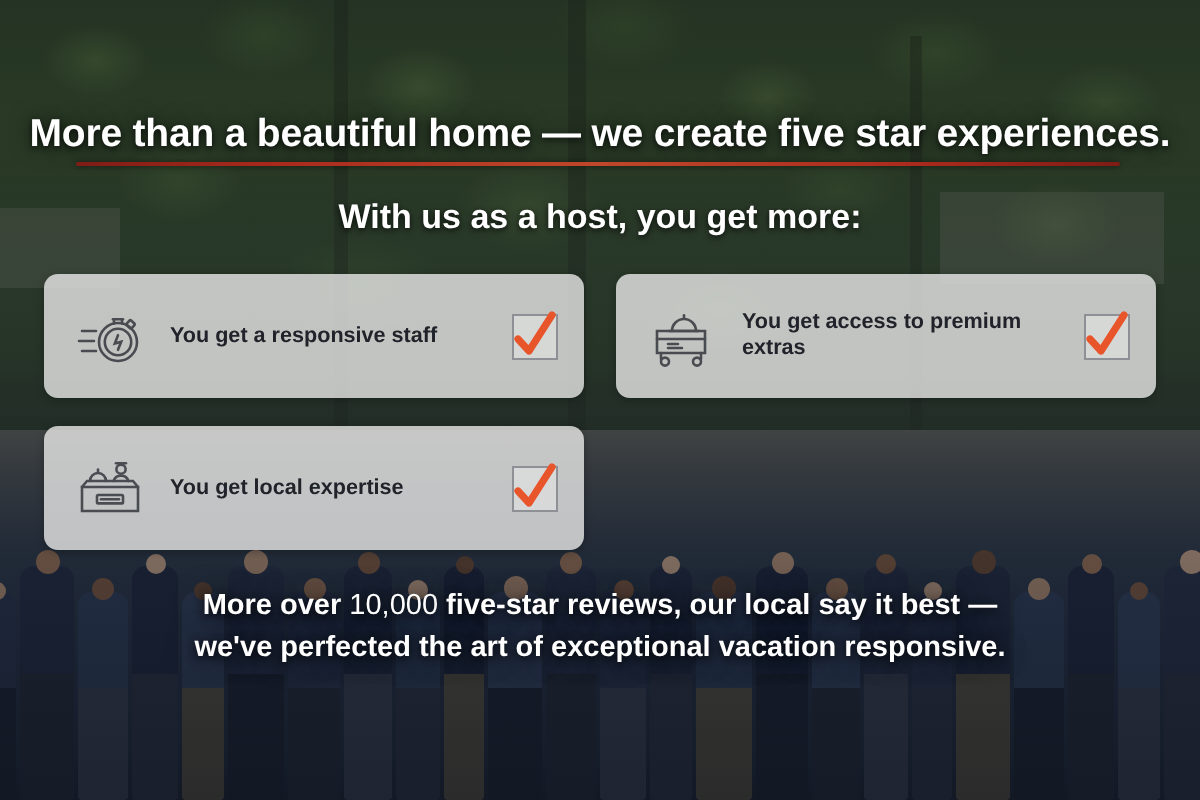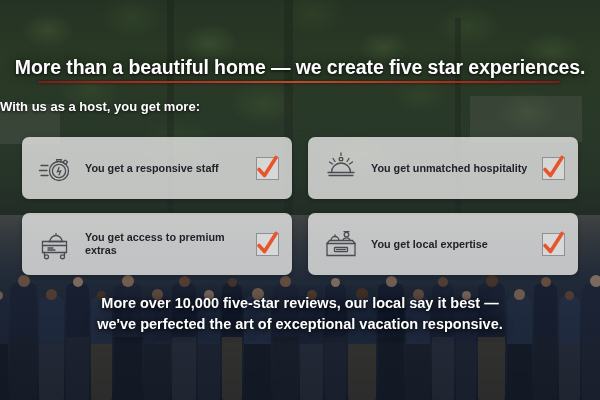--- a/index.html
+++ b/index.html
@@ -73,22 +73,22 @@
   }
   .headline-rule{
     position:absolute;left:38px;width:522px;top:81px;height:2px;
     background:linear-gradient(90deg,#7e1c16 0%,#a8291c 18%,#c0472a 50%,#a8291c 82%,#7e1c16 100%);
     box-shadow:0 0 3px rgba(0,0,0,.5);
     border-radius:1px;
   }
 
   .subhead{
     position:absolute;left:0;right:0;top:99px;
-    color:#ffffff;
-    font-size:13px;font-weight:bold;
+    text-align:center;color:#ffffff;
+    font-size:17px;font-weight:bold;
     text-shadow:0 1px 3px rgba(0,0,0,.8);
     white-space:nowrap;
   }
 
   
   .cards{
     position:absolute;left:22px;top:137px;width:556px;
     display:grid;grid-template-columns:1fr 1fr;
     column-gap:16px;row-gap:14px;
   }
@@ -125,21 +125,21 @@
   }
   .check-box svg{position:absolute;left:-2px;top:-5px;}
 
   .footer{
     position:absolute;left:0;right:0;top:293px;
     text-align:center;color:#ffffff;
     font-size:14.5px;font-weight:bold;line-height:1.45;
     text-shadow:0 1px 4px rgba(0,0,0,.85), 0 0 14px rgba(0,0,0,.5);
     white-space:nowrap;
   }
-  .footer b{font-weight:bold;}
+  .footer b{font-weight:normal;}
   .footer .ln{display:block;}
 </style>
 </head>
 <body>
 
 <div id="stage">
 
   <div class="bg-layer bg-trees">
     <div class="trunk" style="left:167px;top:0;width:7px;height:215px;"></div>
     <div class="trunk" style="left:284px;top:0;width:9px;height:215px;"></div>
@@ -224,37 +224,20 @@
           </svg>
         </span>
         <span class="card-label">You get a responsive staff</span>
         <span class="check-box">
           <svg width="25" height="28" viewBox="0 0 25 28" fill="none" stroke="#e8552a" stroke-width="3.6" stroke-linecap="round" stroke-linejoin="round">
             <path d="M4 16.5 L9.5 22.5 L21 4.5"></path>
           </svg>
         </span>
       </div>
 
-      <div class="card">
-        <span class="card-icon">
-          <svg width="34" height="34" viewBox="0 0 34 34" fill="none" stroke="#2b2f35" stroke-width="1.3" stroke-linecap="round">
-            <path d="M5 24.5h24"></path>
-            <path d="M4 21.5h26"></path>
-            <path d="M7.5 21.5a9.5 9.5 0 0 1 19 0"></path>
-            <rect x="15.3" y="6.6" width="3.4" height="3" rx=".7"></rect>
-            <path d="M9 7.5l2 3M5.5 11l3 2M25 7.5l-2 3M28.5 11l-3 2M17 4.5V2"></path>
-          </svg>
-        </span>
-        <span class="card-label">You get unmatched hospitality</span>
-        <span class="check-box">
-          <svg width="25" height="28" viewBox="0 0 25 28" fill="none" stroke="#e8552a" stroke-width="3.6" stroke-linecap="round" stroke-linejoin="round">
-            <path d="M4 16.5 L9.5 22.5 L21 4.5"></path>
-          </svg>
-        </span>
-      </div>
 
       <div class="card">
         <span class="card-icon">
           <svg width="34" height="34" viewBox="0 0 34 34" fill="none" stroke="#2b2f35" stroke-width="1.3" stroke-linecap="round">
             <path d="M4.5 14.5h24v11h-24z"></path>
             <path d="M4.5 18.5h24"></path>
             <path d="M6.5 25.5v3M26.5 25.5v3"></path>
             <circle cx="8.5" cy="29.8" r="2"></circle>
             <circle cx="24.5" cy="29.8" r="2"></circle>
             <path d="M12 14.5a6 6 0 0 1 12 0"></path>

